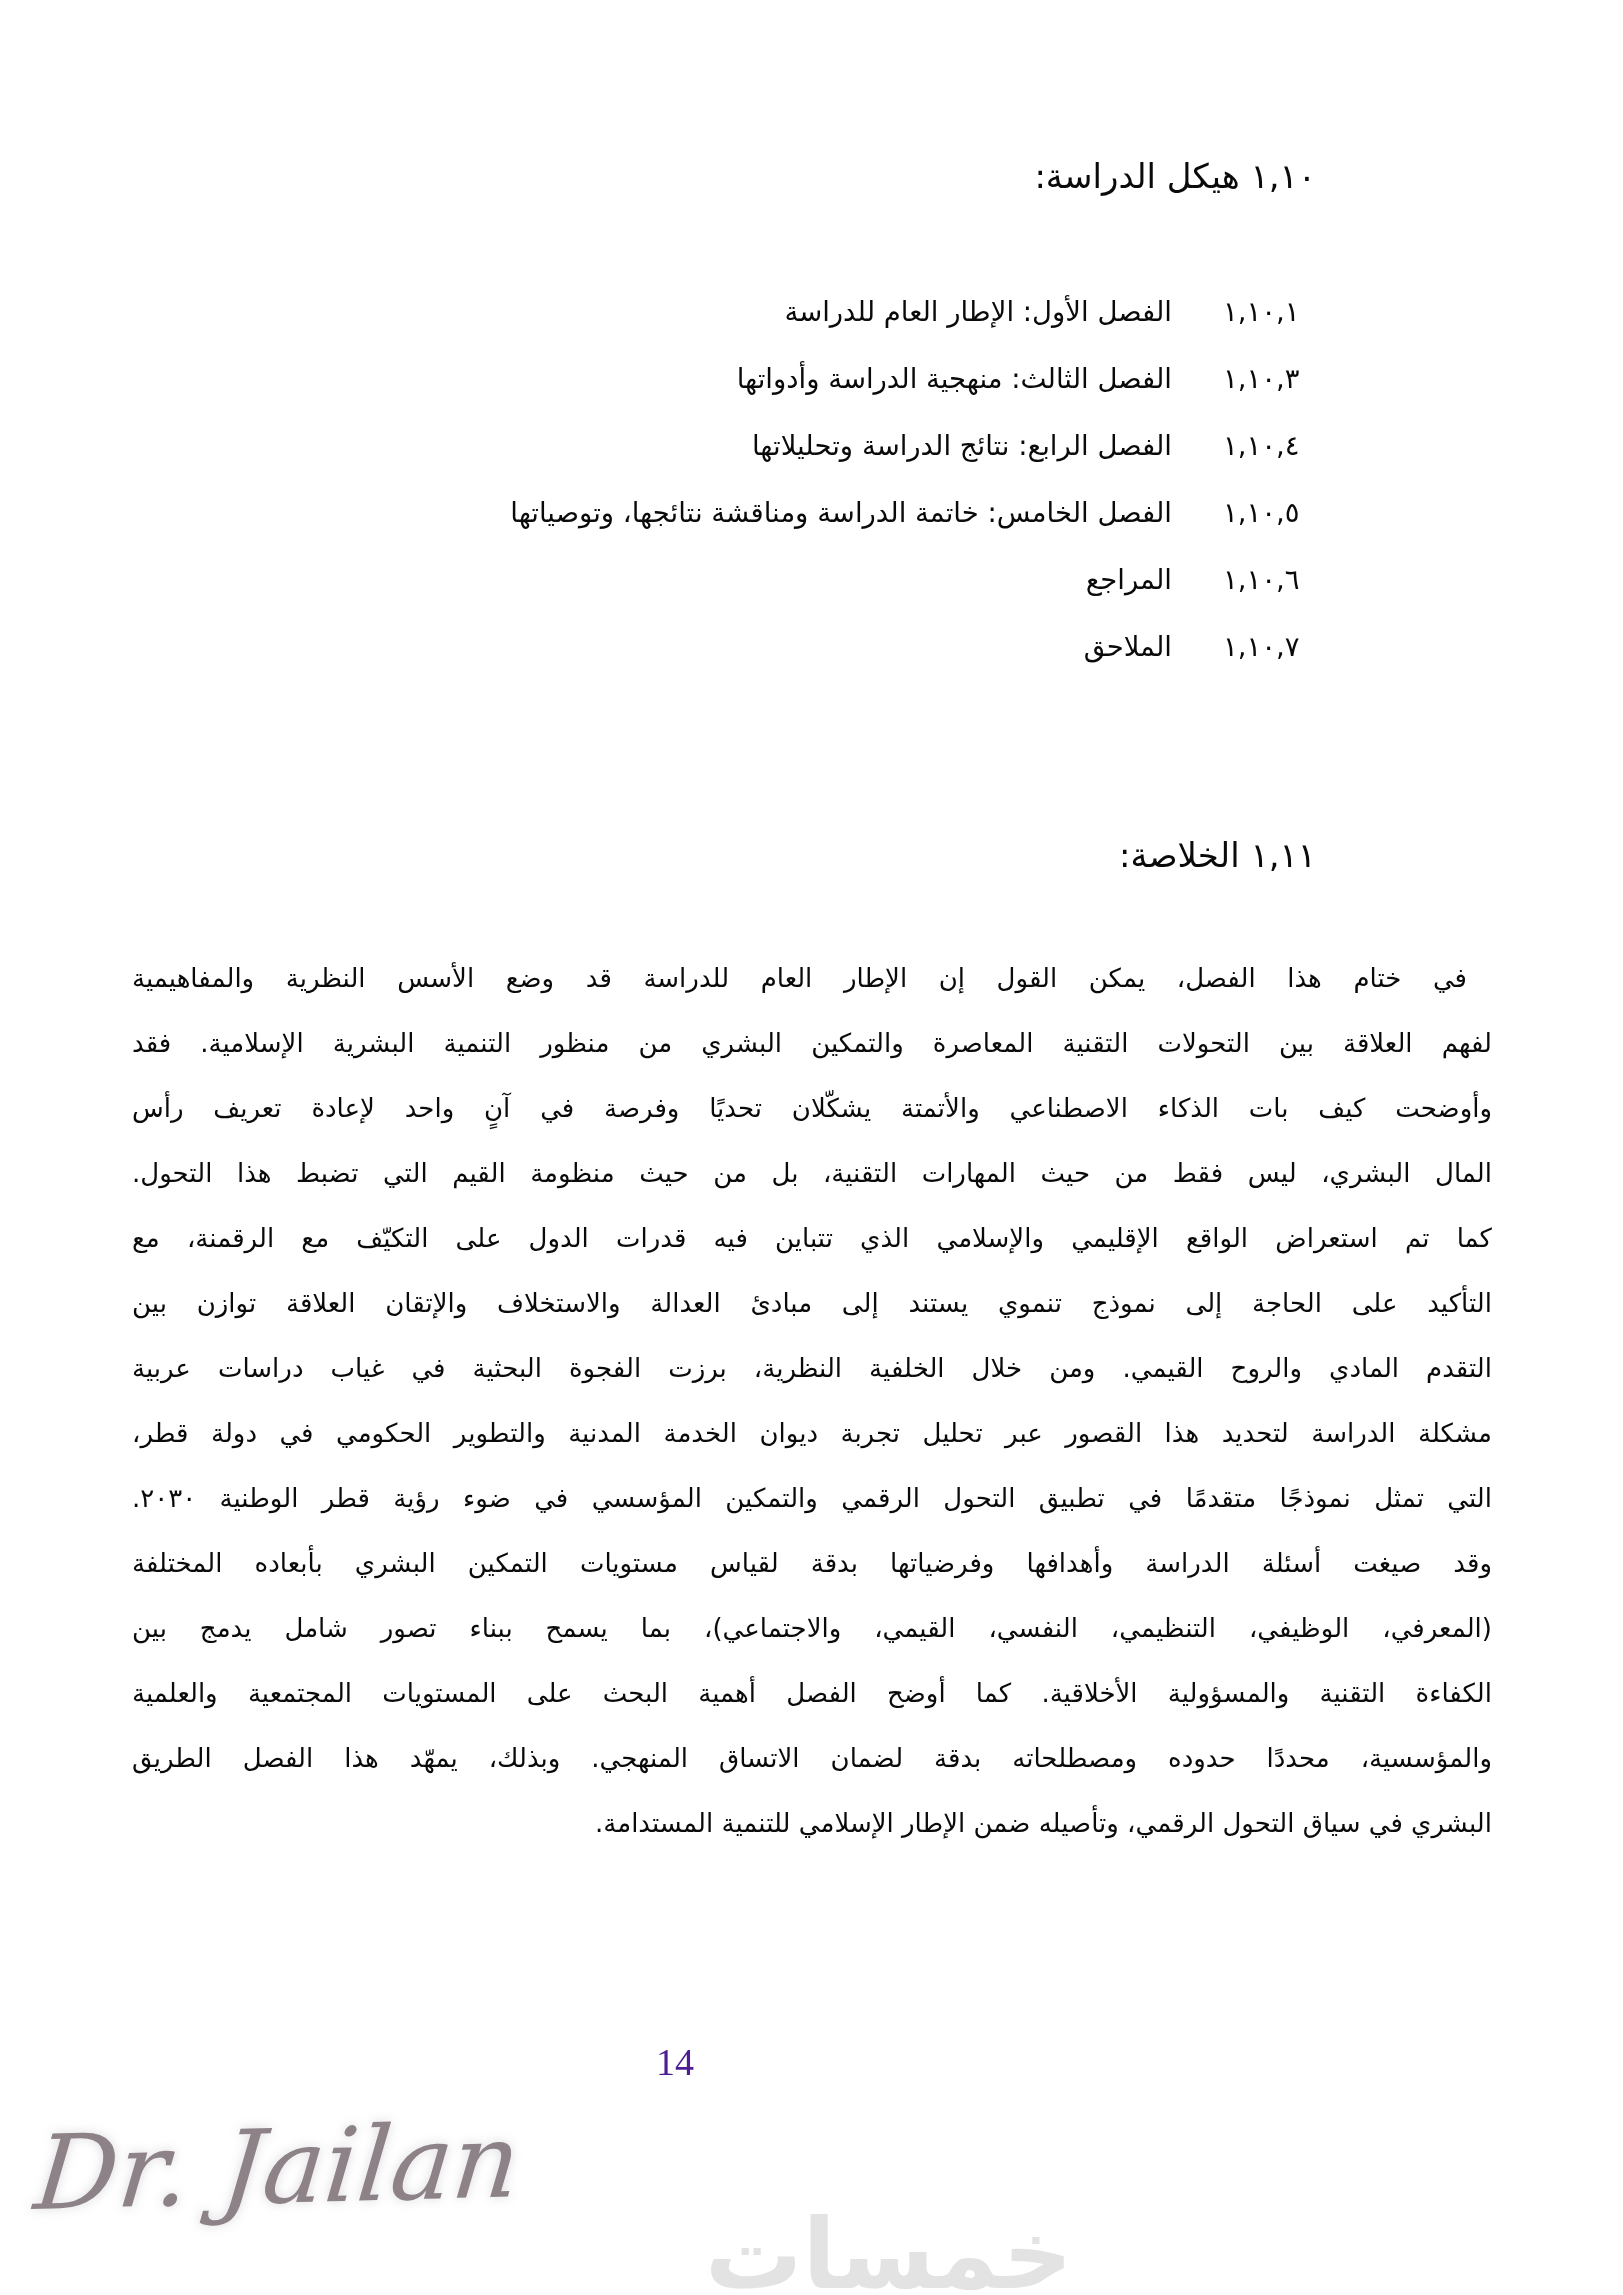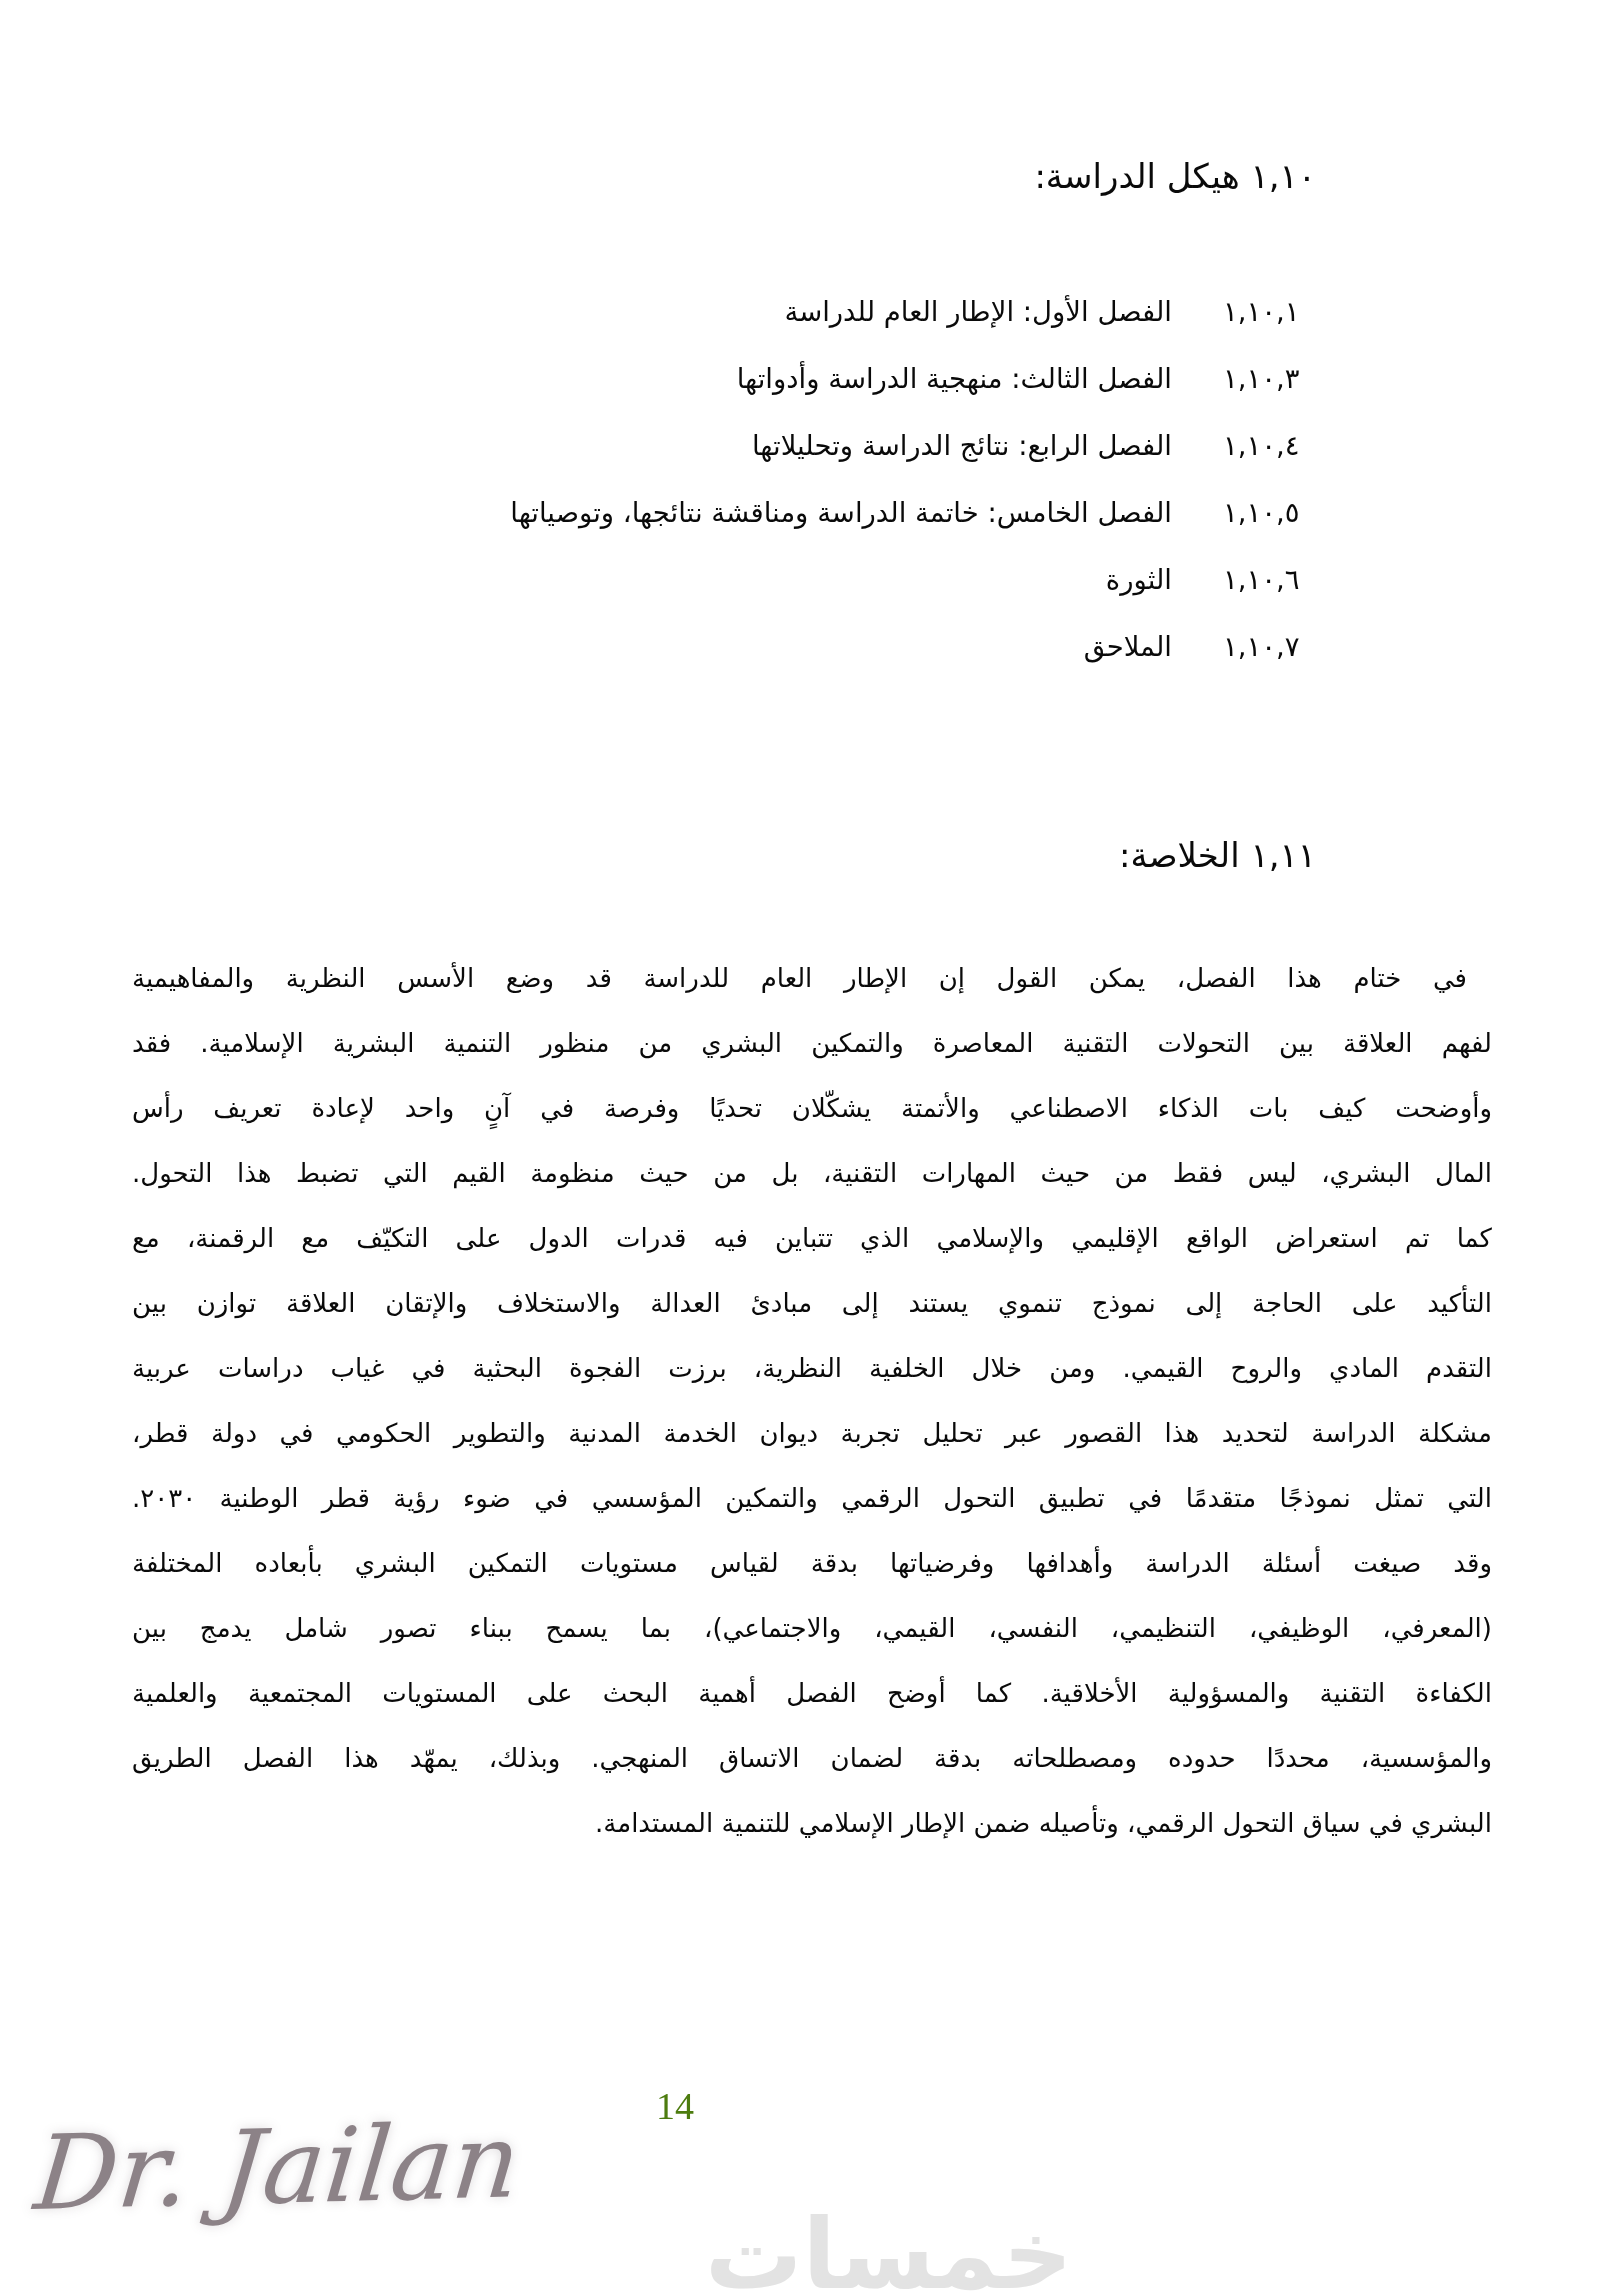--- a/index.html
+++ b/index.html
@@ -55,22 +55,21 @@
   }
   .para-line:first-of-type { padding-right: 25px; }
   .para-line:last-of-type { text-align-last: right; }
   .page-number {
     position: absolute;
     top: 2040px;
     left: 656px;
     direction: ltr;
     font-family: "Liberation Serif", serif;
     font-size: 38px;
-    color: #4d7c0f;
-    margin-top: 44px;
+    color: #4c1d95;
   }
   .signature {
     position: absolute;
     top: 2113px;
     left: 30px;
     direction: ltr;
     font-family: "DejaVu Serif", serif;
     font-style: italic;
     font-size: 103px;
     color: #8c8287;
@@ -111,21 +110,21 @@
 
       <div class="toc-row">
         <span class="toc-num">١,١٠,٤</span><span class="toc-label">الفصل الرابع: نتائج الدراسة وتحليلاتها</span>
       </div>
 
       <div class="toc-row">
         <span class="toc-num">١,١٠,٥</span><span class="toc-label">الفصل الخامس: خاتمة الدراسة ومناقشة نتائجها، وتوصياتها</span>
       </div>
 
       <div class="toc-row">
-        <span class="toc-num">١,١٠,٦</span><span class="toc-label">الثورة</span>
+        <span class="toc-num">١,١٠,٦</span><span class="toc-label">المراجع</span>
       </div>
 
       <div class="toc-row">
         <span class="toc-num">١,١٠,٧</span><span class="toc-label">الملاحق</span>
       </div>
     </div>
 
   <div class="h2">١,١١ الخلاصة:</div>
 
   <div class="para">

